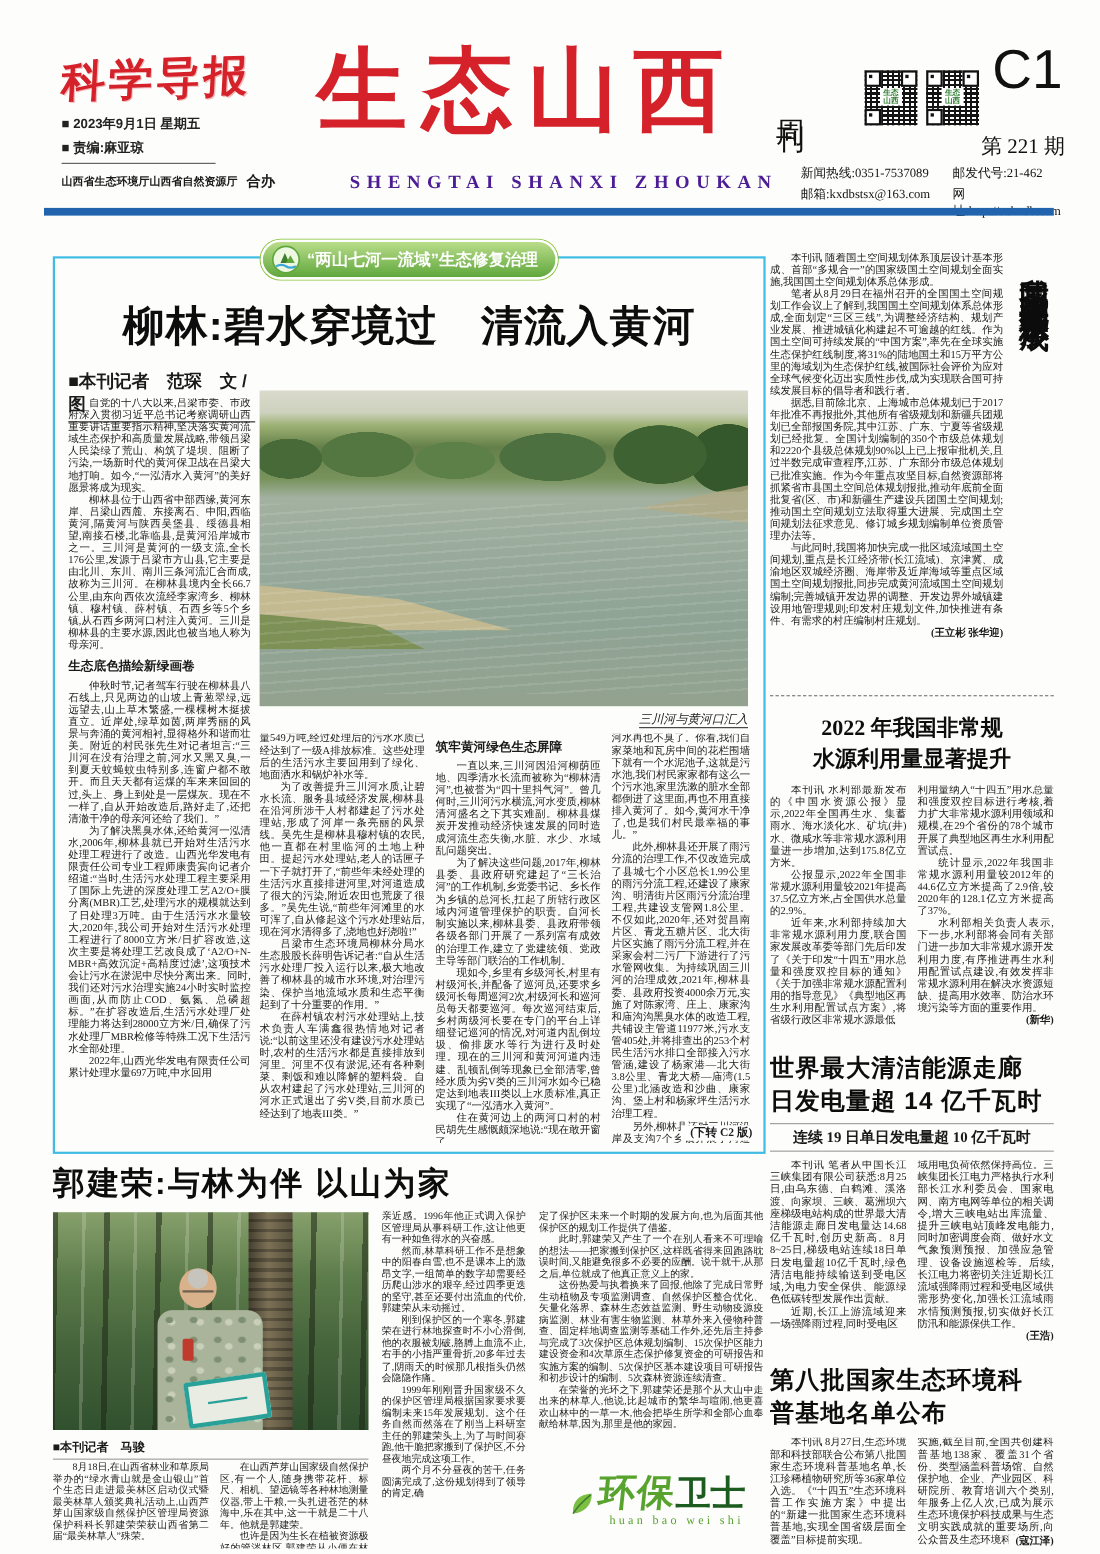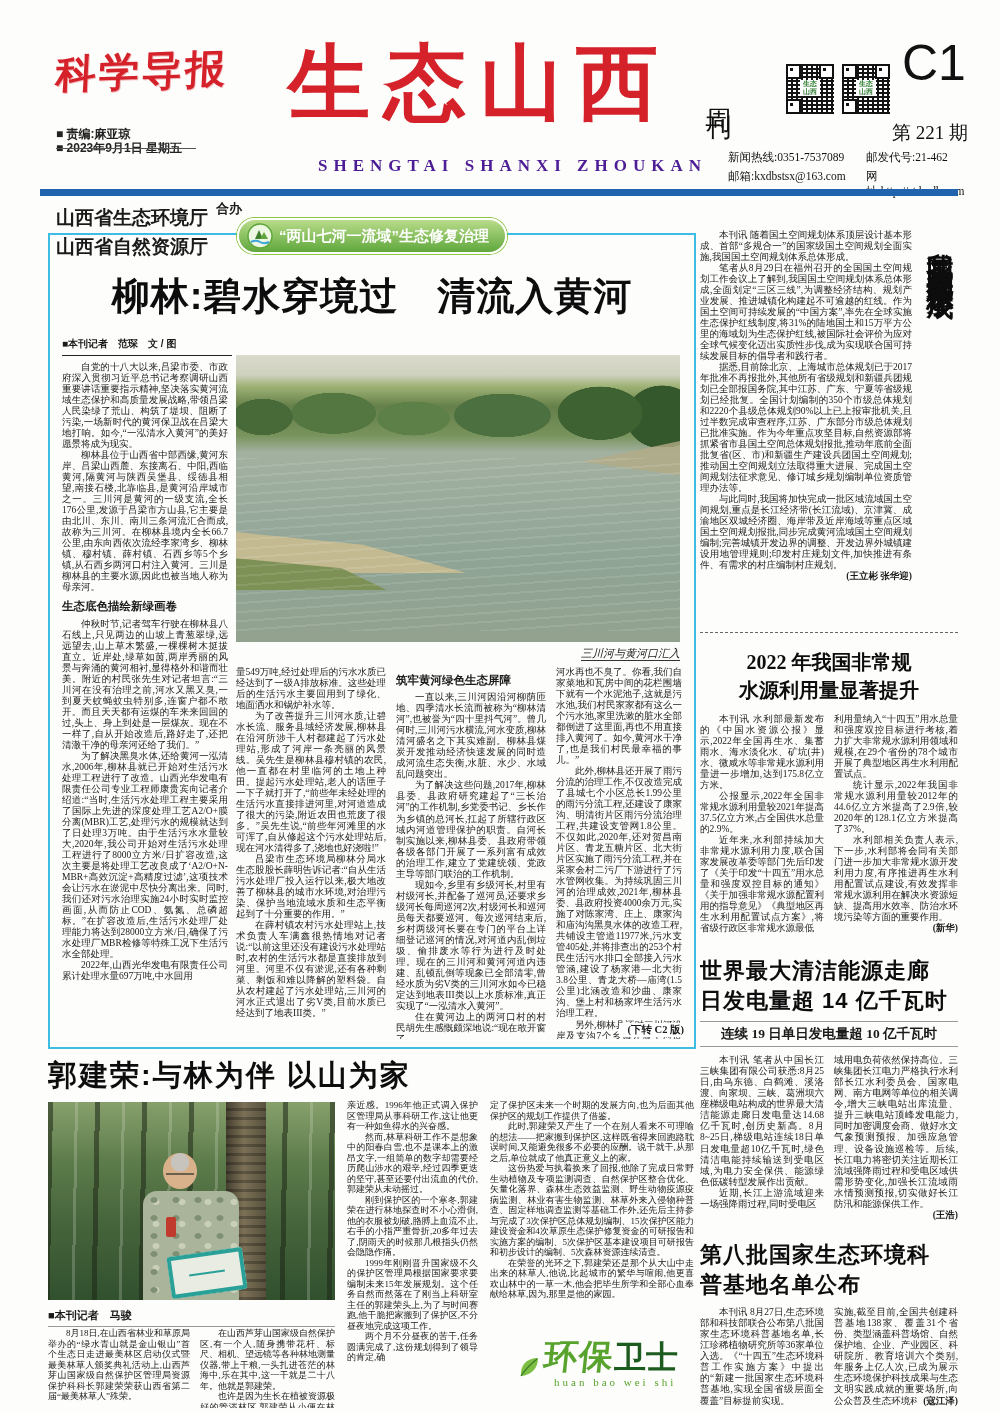--- a/index.html
+++ b/index.html
@@ -6,22 +6,22 @@
   #page{position:relative;width:1000px;height:1413px;margin:0 auto;background:#fdfdfb;overflow:hidden;
         font-family:"Liberation Serif",serif;color:#1a1a1a;}
   .abs{position:absolute;}
   
   .mh-logo{left:56px;top:44px;font-size:40px;font-weight:900;color:#d5222a;letter-spacing:3px;
            transform:skewX(-5deg) rotate(-2deg);font-family:"Liberation Serif",serif;
            text-shadow:1px 1px 0 rgba(213,34,42,.3);}
   .mh-meta{left:56px;font-size:12px;font-weight:bold;font-family:"Liberation Sans",sans-serif;color:#222;}
   .mh-rule{left:56px;top:148px;width:140px;border-top:1px solid #555;}
   .mh-org{left:56px;top:156px;display:flex;align-items:center;gap:8px;}
-  .mh-org .col{display:flex;flex-direction:column;font-size:19px;font-weight:bold;
-               font-family:"Liberation Sans",sans-serif;line-height:1.5;margin-top:48px;}
+  .mh-org .col{display:flex;flex-direction:row;font-size:10px;font-weight:bold;
+               font-family:"Liberation Sans",sans-serif;line-height:1.5;}
   .mh-co{font-size:13px;font-weight:bold;font-family:"Liberation Sans",sans-serif;}
   .mh-title{left:288px;top:34px;font-size:82px;font-weight:900;color:#d5222a;letter-spacing:14px;
             font-family:"Liberation Sans",sans-serif;line-height:1.2;}
   .mh-weekly{left:702px;top:88px;writing-mode:vertical-rl;font-size:26px;letter-spacing:6px;color:#111;
              font-family:"Liberation Sans",sans-serif;}
   .mh-pinyin{left:318px;top:156px;font-size:17px;font-weight:bold;color:#4c1d95;letter-spacing:6px;
              font-family:"Liberation Serif",serif;}
   .mh-c1{left:902px;top:34px;font-size:50px;color:#111;font-family:"Liberation Sans",sans-serif;}
   .mh-issue{left:892px;top:120px;font-size:19px;color:#111;}
   .mh-contact{left:728px;top:150px;display:grid;grid-template-columns:132px 100px;column-gap:6px;
@@ -37,21 +37,21 @@
   .qr .qc{position:absolute;left:14px;top:16px;width:20px;height:16px;background:#fff;
           color:#2e7d32;font-size:7px;line-height:8px;text-align:center;font-weight:bold;overflow:hidden;}
   
   #leadbox{left:48px;top:233px;width:644px;height:812px;border:2px solid #3fbce4;}
   .badge{position:absolute;left:50%;top:-17px;transform:translateX(-50%);display:flex;align-items:center;
          gap:6px;background:linear-gradient(180deg,#b9dc8a,#5fa73c);border:2px solid #fff;
          box-shadow:0 0 0 1px #8cc63f;border-radius:18px;padding:3px 16px 3px 8px;color:#fff;
          font-weight:bold;font-size:15px;font-family:"Liberation Sans",sans-serif;white-space:nowrap;}
   .lead-headline{margin-top:36px;text-align:center;font-size:38px;font-weight:900;letter-spacing:1px;
                  font-family:"Liberation Sans",sans-serif;color:#0d0d0d;}
-  .lead-byline{position:absolute;left:12px;top:102px;width:170px;font-size:10px;font-weight:bold;
+  .lead-byline{position:absolute;left:12px;top:102px;width:170px;font-size:16px;font-weight:bold;
                font-family:"Liberation Sans",sans-serif;border-bottom:1.5px solid #222;padding-bottom:4px;}
   .bodytext{font-size:9.5px;line-height:1.16;text-align:justify;overflow:hidden;}
   .para{margin:0;text-indent:2em;}
   .para.cont{text-indent:0;}
   .para.h{text-indent:0;font-weight:bold;font-size:11.5px;font-family:"Liberation Sans",sans-serif;
           margin:7px 0 5px;}
   .para.sig{text-indent:0;text-align:right;font-weight:bold;}
   #lead-col1{position:absolute;left:12px;top:127px;width:166px;height:672px;}
   #lead-col2{position:absolute;left:186px;top:432px;width:150px;height:372px;}
   #lead-col3{position:absolute;left:346px;top:432px;width:150px;height:372px;}
@@ -136,21 +136,21 @@
   .hbws-dark{font-size:32px;font-weight:900;color:#1d5c1f;font-family:"Liberation Serif",serif;}
   .hbws-py{color:#58a32e;font-size:11px;letter-spacing:3px;margin-left:38px;margin-top:-4px;}
   .leaf{width:26px;height:26px;margin-right:2px;}
 </style>
 </head>
 <body>
 
 <div id="page">
 
   <div class="abs mh-logo">科学导报</div>
-  <div class="abs mh-meta" style="top:104px;margin-top:36px;">■ 2023年9月1日 星期五</div>
+  <div class="abs mh-meta" style="top:104px;">■ 2023年9月1日 星期五</div>
   <div class="abs mh-meta" style="top:126px;">■ 责编:麻亚琼</div>
   <div class="abs mh-rule"></div>
   <div class="abs mh-org">
     <div class="col">
       <span>山西省生态环境厅</span>
       <span>山西省自然资源厅</span>
     </div>
     <span class="mh-co">合办</span>
   </div>
   <div class="abs mh-title">生态山西</div>

